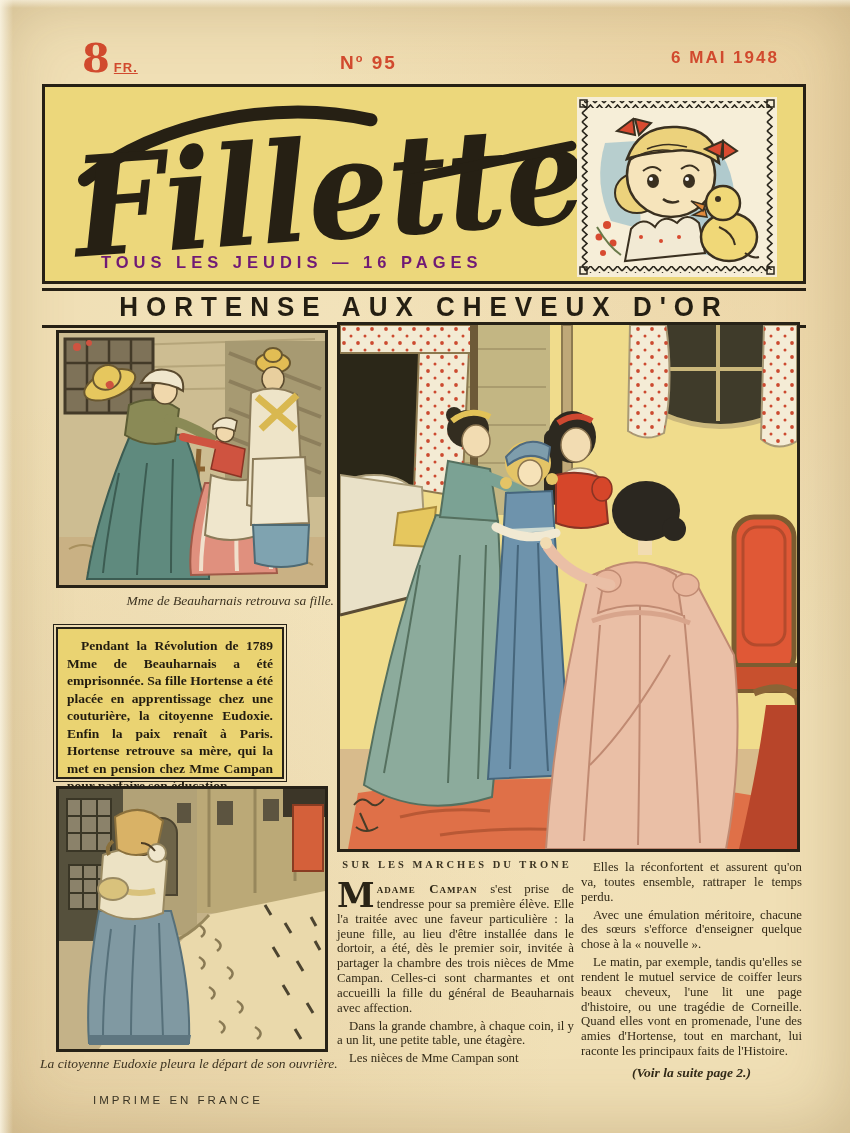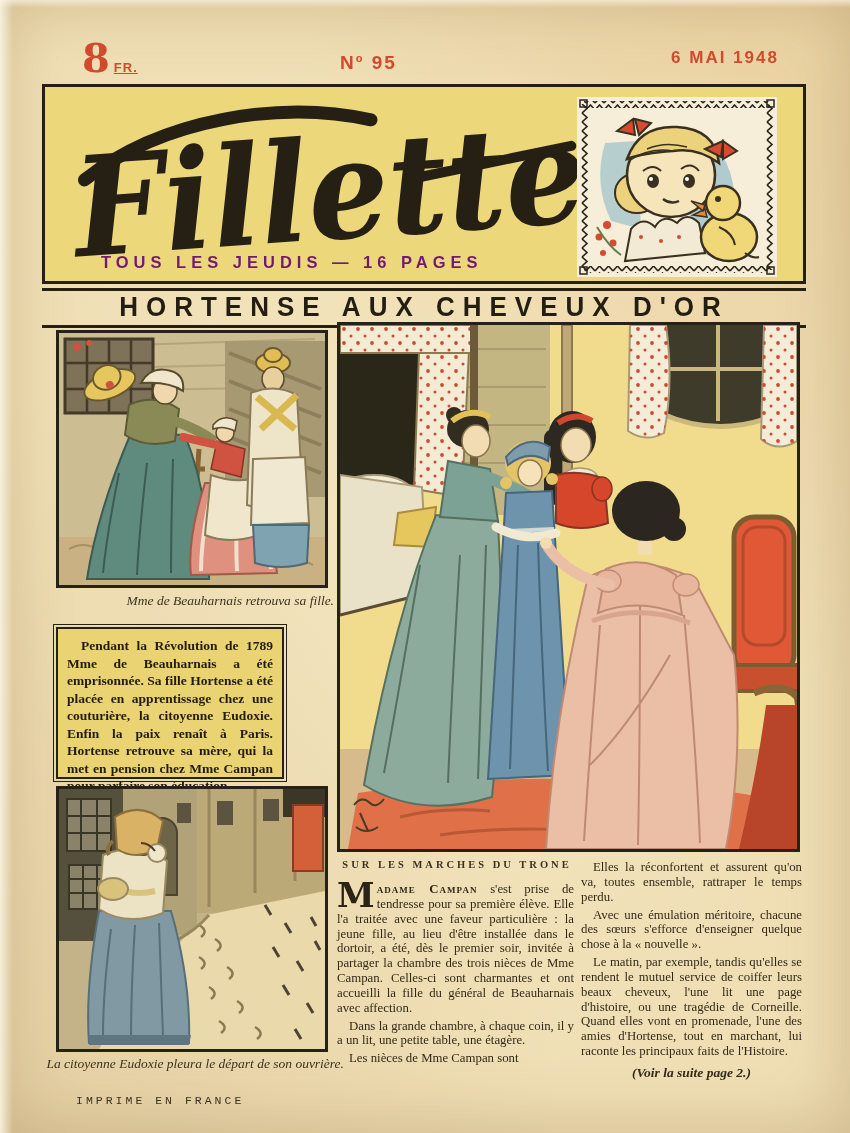--- a/index.html
+++ b/index.html
@@ -49,23 +49,23 @@
   
   .frame { border:3px solid #272217; background:#d8c79c; }
   .ill1 { position:absolute; left:56px; top:330px; width:272px; height:258px; }
   .cap1 { position:absolute; left:50px; top:593px; width:284px; text-align:right;
     font-style:italic; font-size:13.5px; color:#3b3220; }
   .sumbox { position:absolute; left:56px; top:627px; width:228px; height:152px;
     background:#ead372; border:2px solid #272217; outline:1px solid #272217; outline-offset:2px;
     padding:8px 9px; font-weight:bold; font-size:13.5px; line-height:1.3; text-align:justify; color:#221c10; }
   .sumbox p { text-indent:14px; }
   .ill2 { position:absolute; left:56px; top:786px; width:272px; height:266px; }
-  .cap2 { position:absolute; left:40px; top:1056px; width:304px; text-align:right;
+  .cap2 { position:absolute; left:40px; top:1056px; width:304px; text-align:left;
     font-style:italic; font-size:13.5px; line-height:1.25; color:#3b3220; }
-  .imprint { position:absolute; left:76px; top:1094px; font-family:Liberation Mono, monospace;
+  .imprint { position:absolute; left:93px; top:1094px; font-family:Liberation Sans, sans-serif;
     font-size:11.5px; letter-spacing:3px; color:#3a3424; }
 
   
   .main-ill { position:absolute; left:337px; top:322px; width:463px; height:530px; }
   .img-cap { position:absolute; left:341px; top:859px; width:232px; text-align:center;
     font-size:10.5px; font-weight:bold; letter-spacing:3px; color:#3a3322; }
   .col { position:absolute; font-size:12.8px; line-height:1.16; text-align:justify; color:#322a18; }
   .col p { margin-bottom:3px; text-indent:12px; }
   .col p.noindent { text-indent:0; }
   .col1 { left:337px; top:882px; width:237px; }

